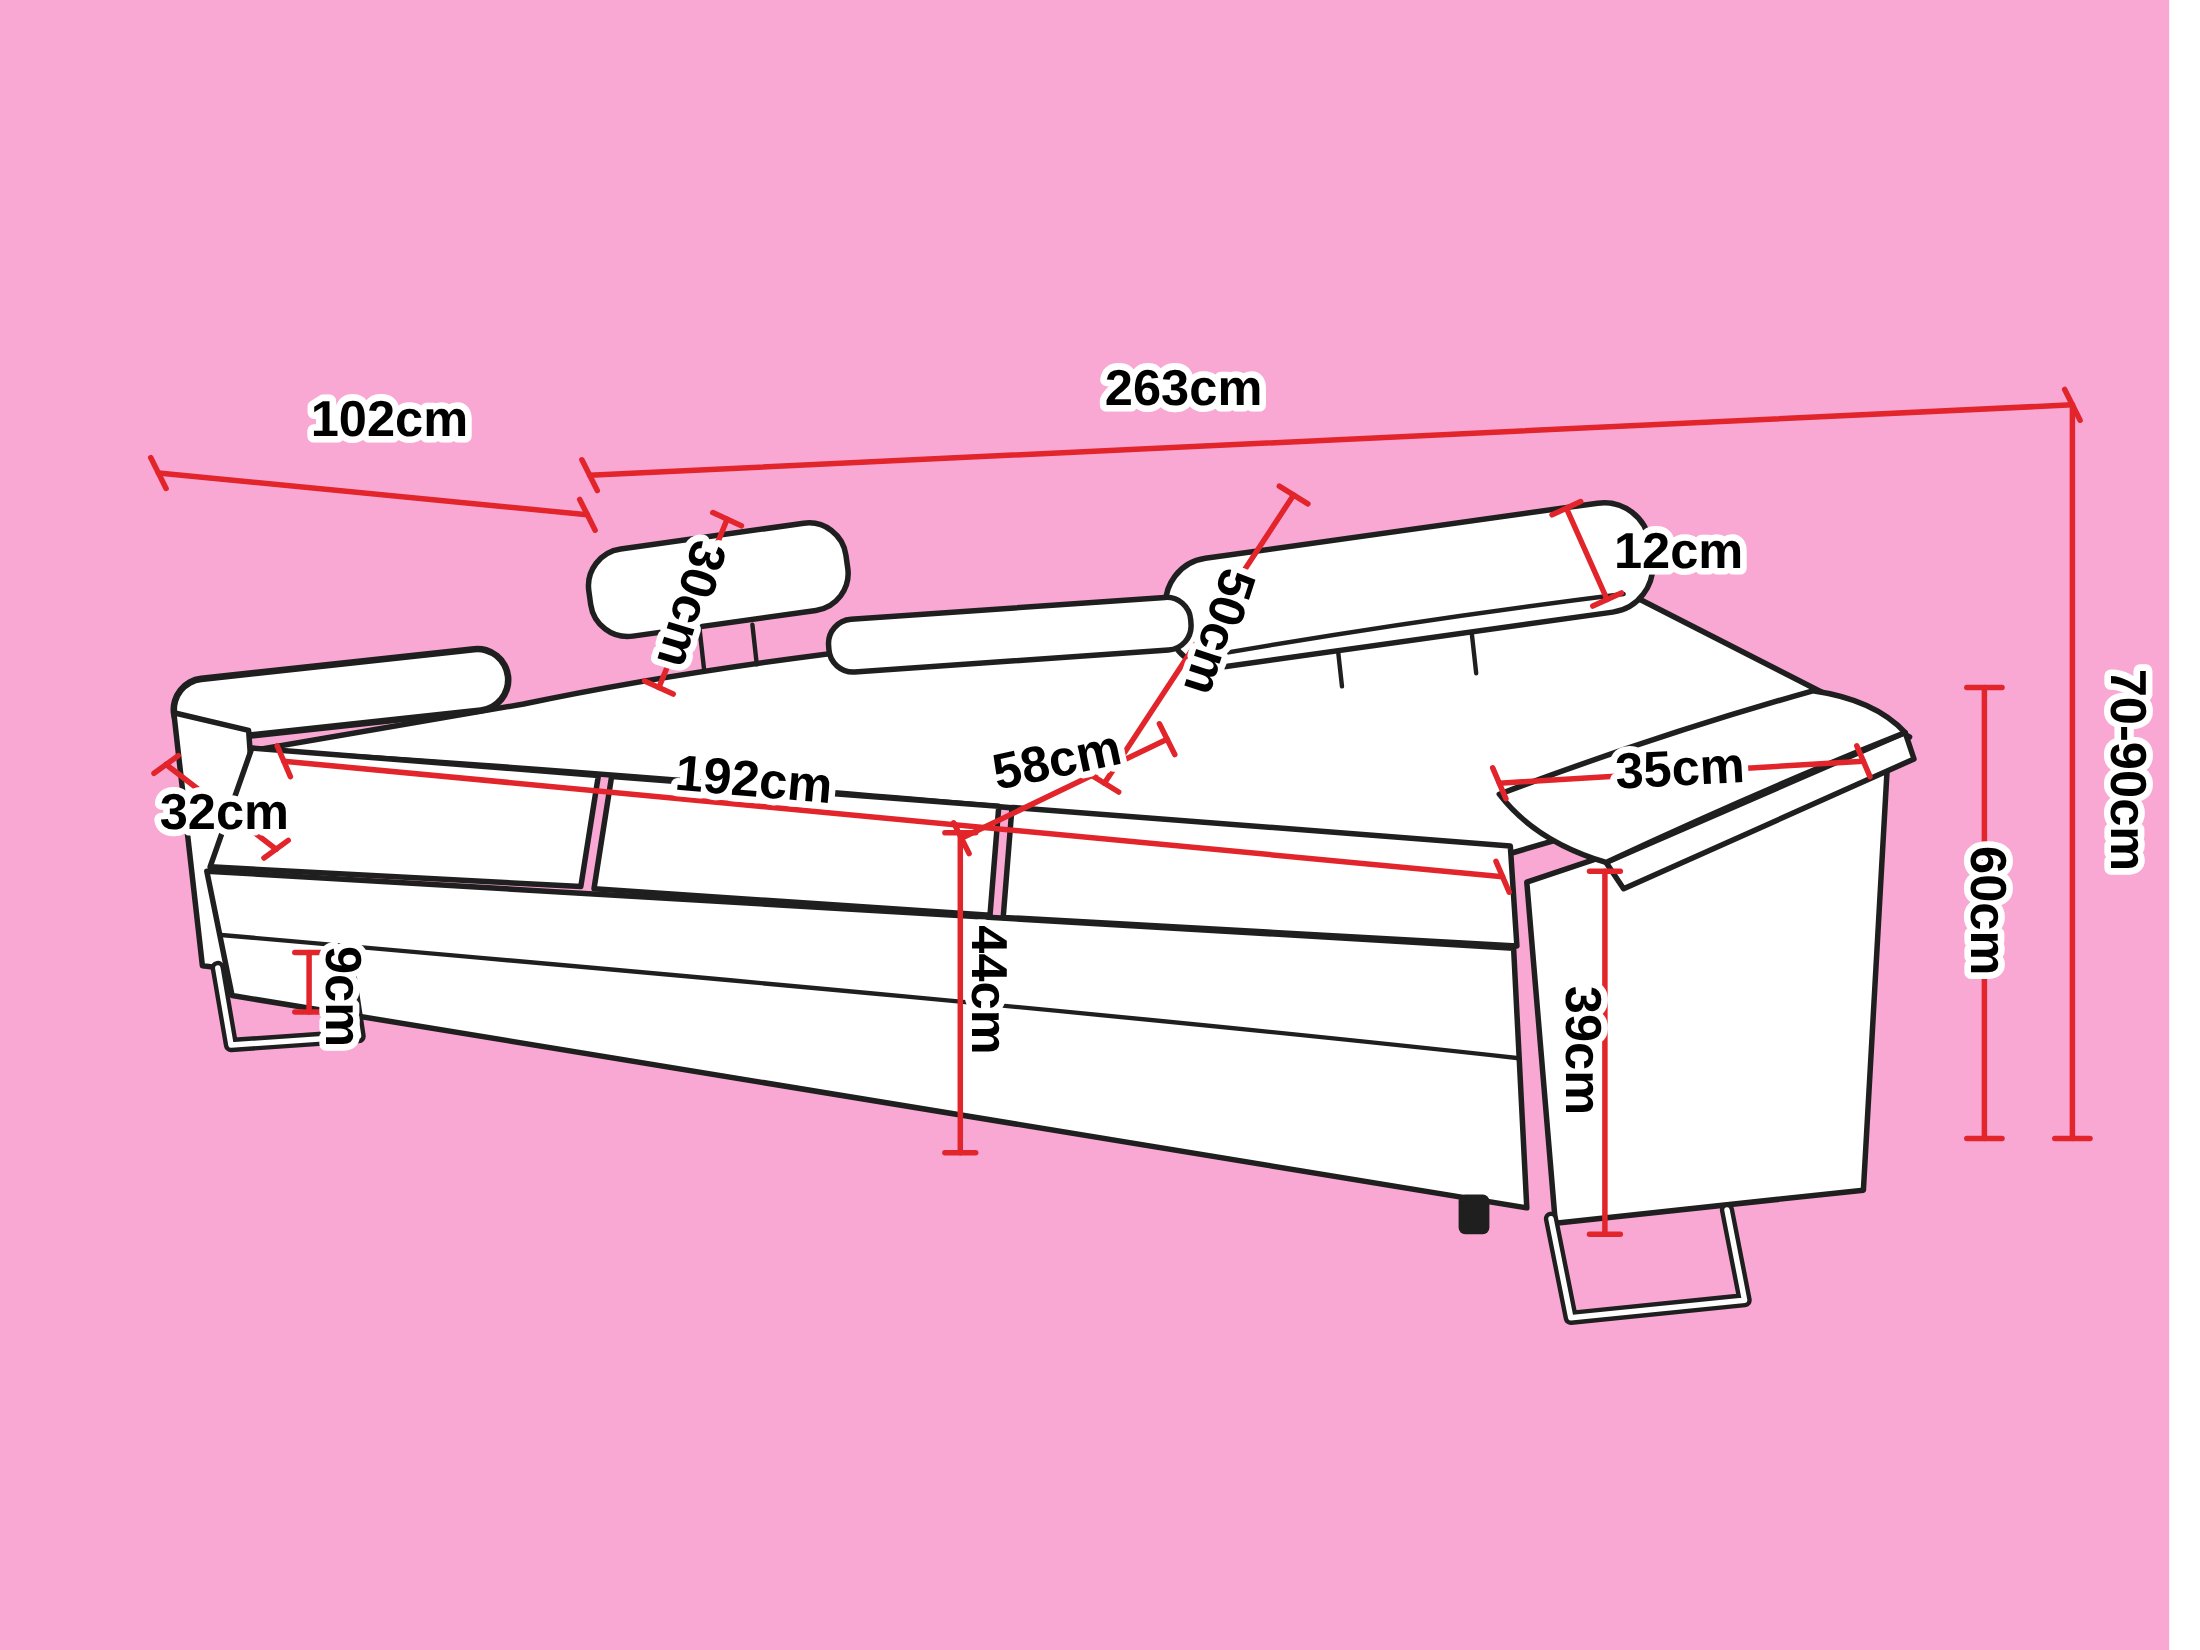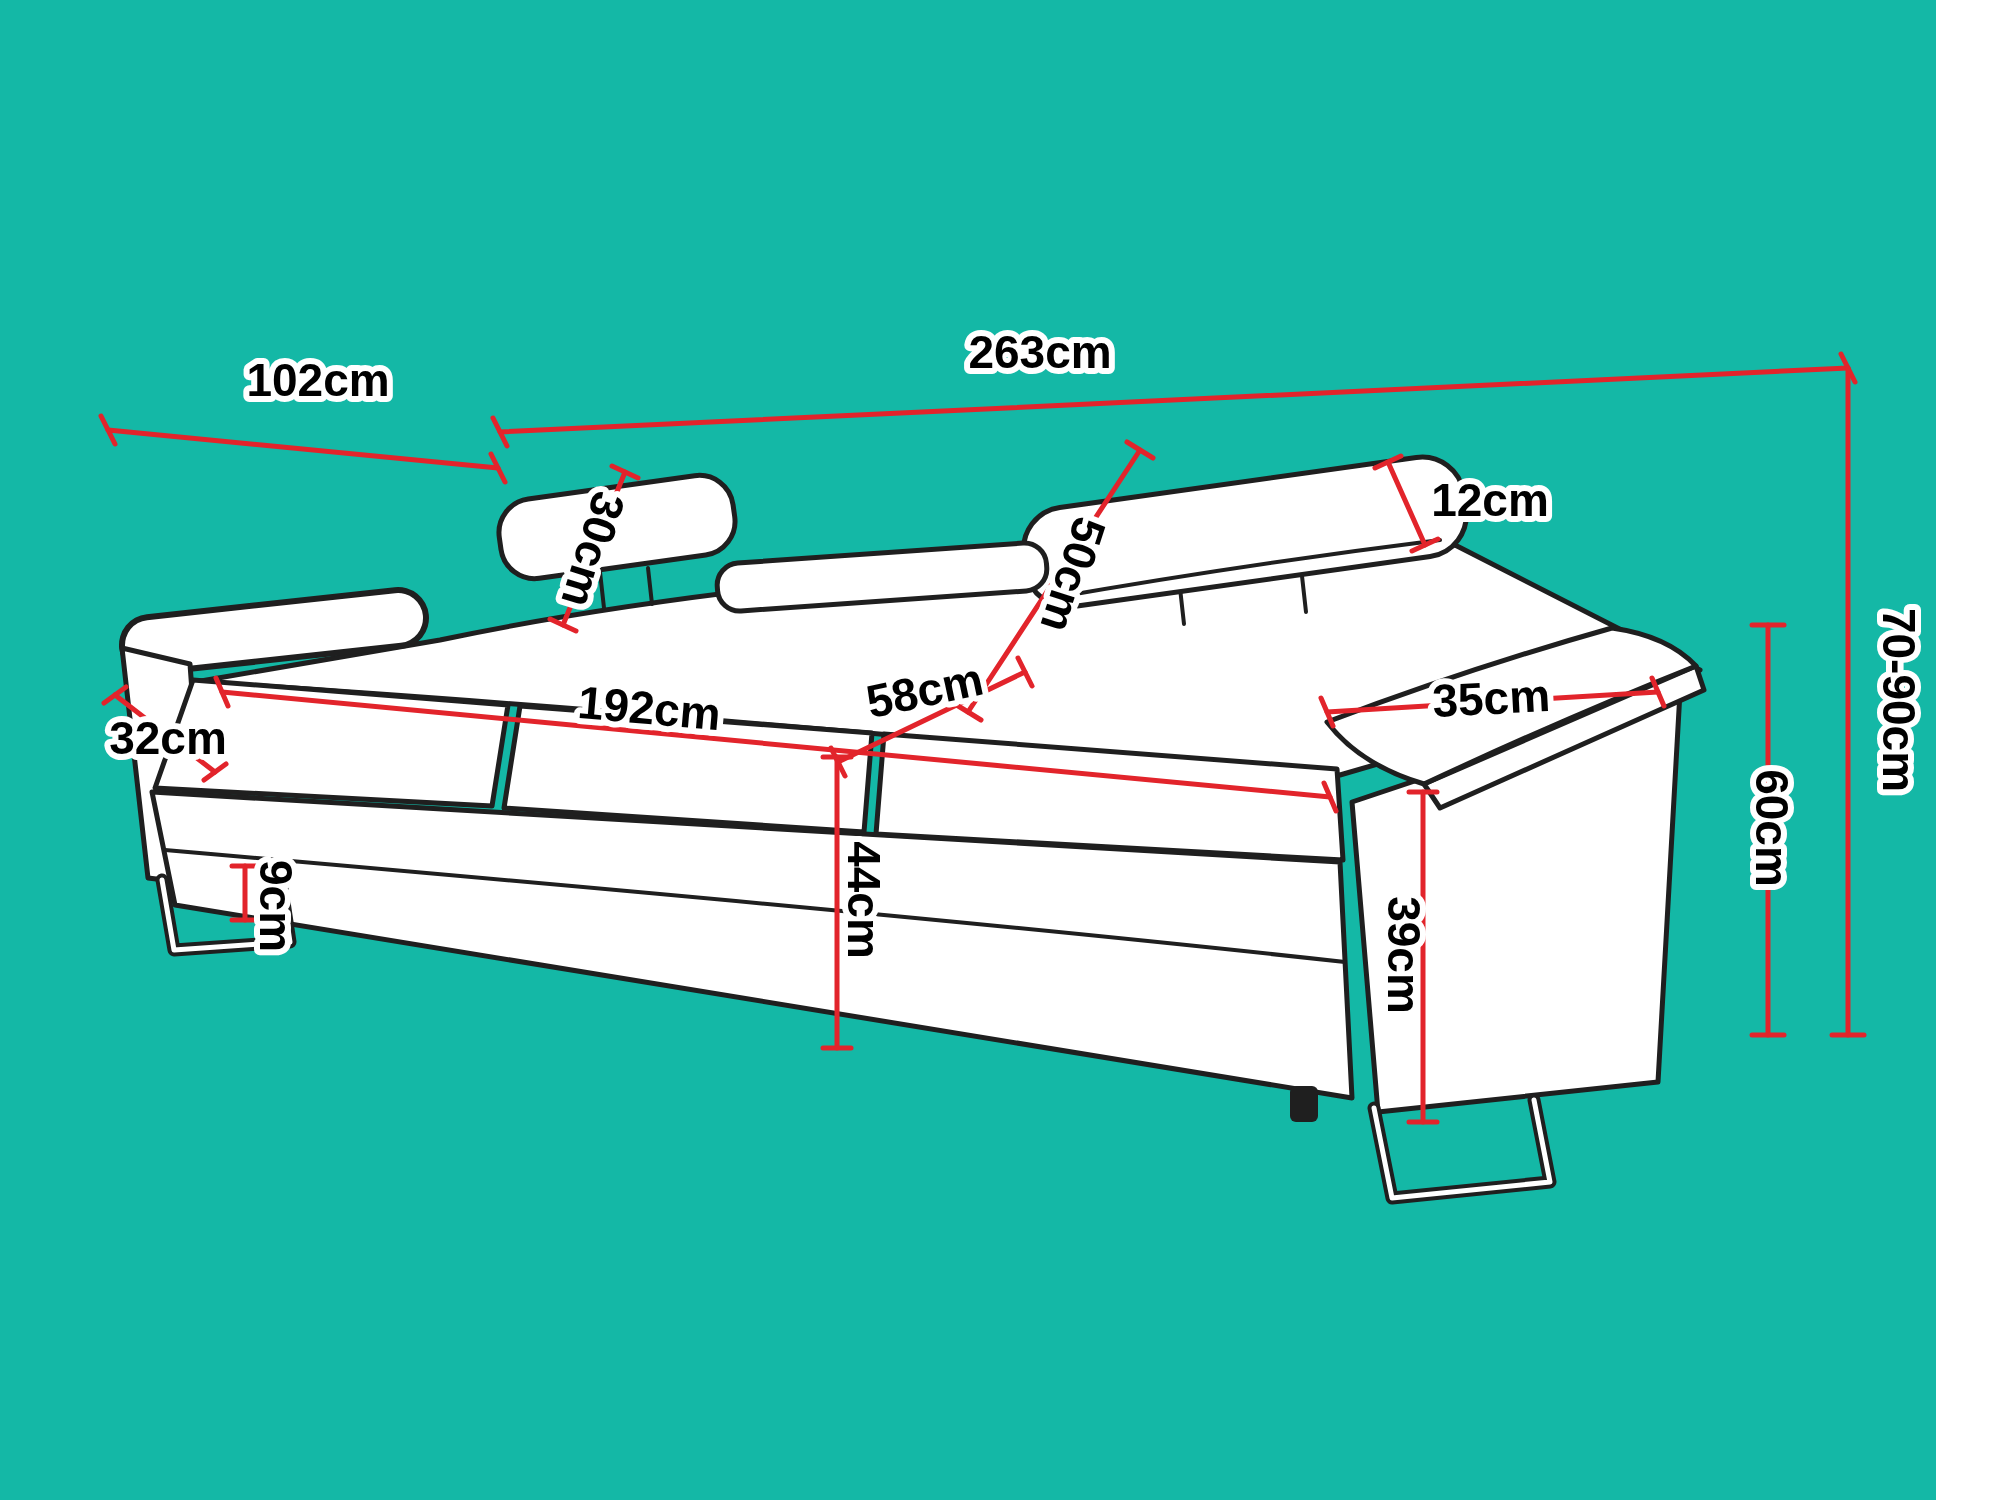--- a/index.html
+++ b/index.html
@@ -1,18 +1,18 @@
 <!DOCTYPE html>
 <html><head>
 <meta charset="utf-8">
 <style>
   html,body{margin:0;padding:0;background:#ffffff;}
   .canvas{
-    width:1936px;height:1500px;background:#14b8a6;position:relative;
-    font-family:"Liberation Sans", sans-serif;overflow:hidden;
+    width:1936px;height:1500px;background:#f9a8d4;position:relative;
+    font-family:"Liberation Sans", sans-serif;overflow:hidden;padding-left:36px;
   }
   svg{display:block;}
   .sofa-stroke{stroke:#1f1f1f;stroke-width:5;fill:#ffffff;stroke-linejoin:round;stroke-linecap:round;}
   .sofa-line{stroke:#1f1f1f;stroke-width:4;fill:none;stroke-linecap:round;}
   .dim{stroke:#e2242b;stroke-width:5;fill:none;stroke-linecap:round;}
   .dim-label{
     font-family:"Liberation Sans", sans-serif;
     font-size:46px;font-weight:700;fill:#000000;
     paint-order:stroke;stroke:#ffffff;stroke-width:12px;stroke-linejoin:round;
     text-anchor:middle;

